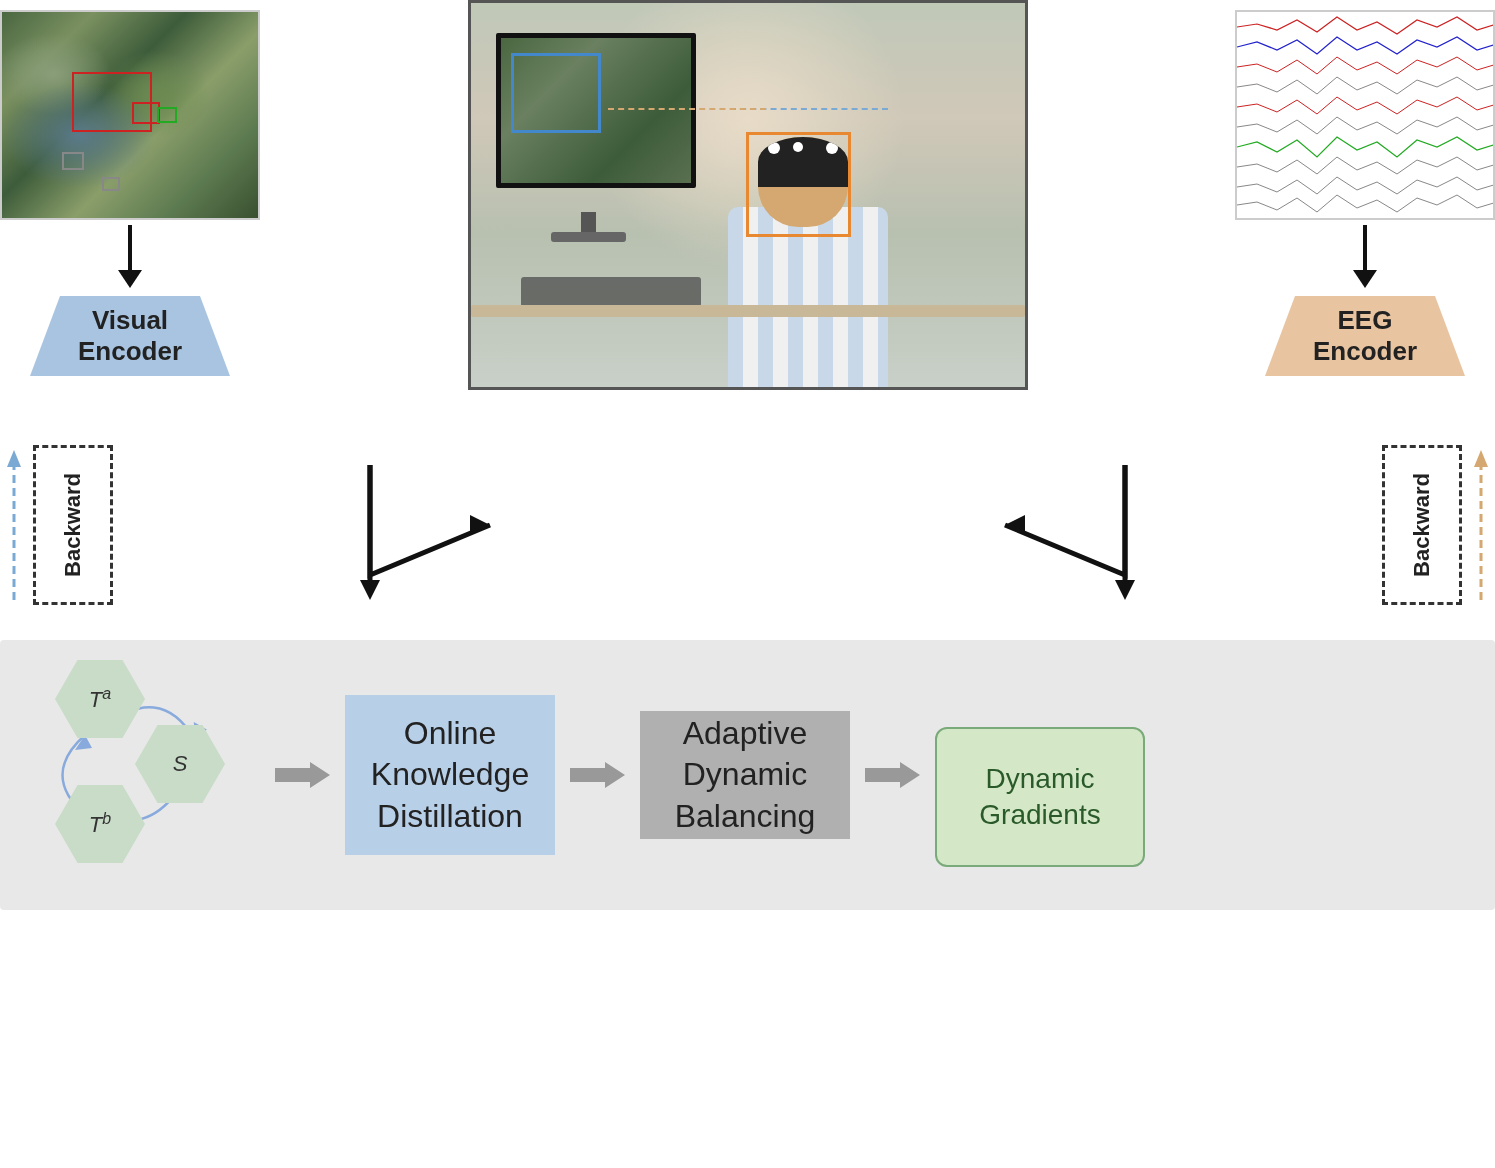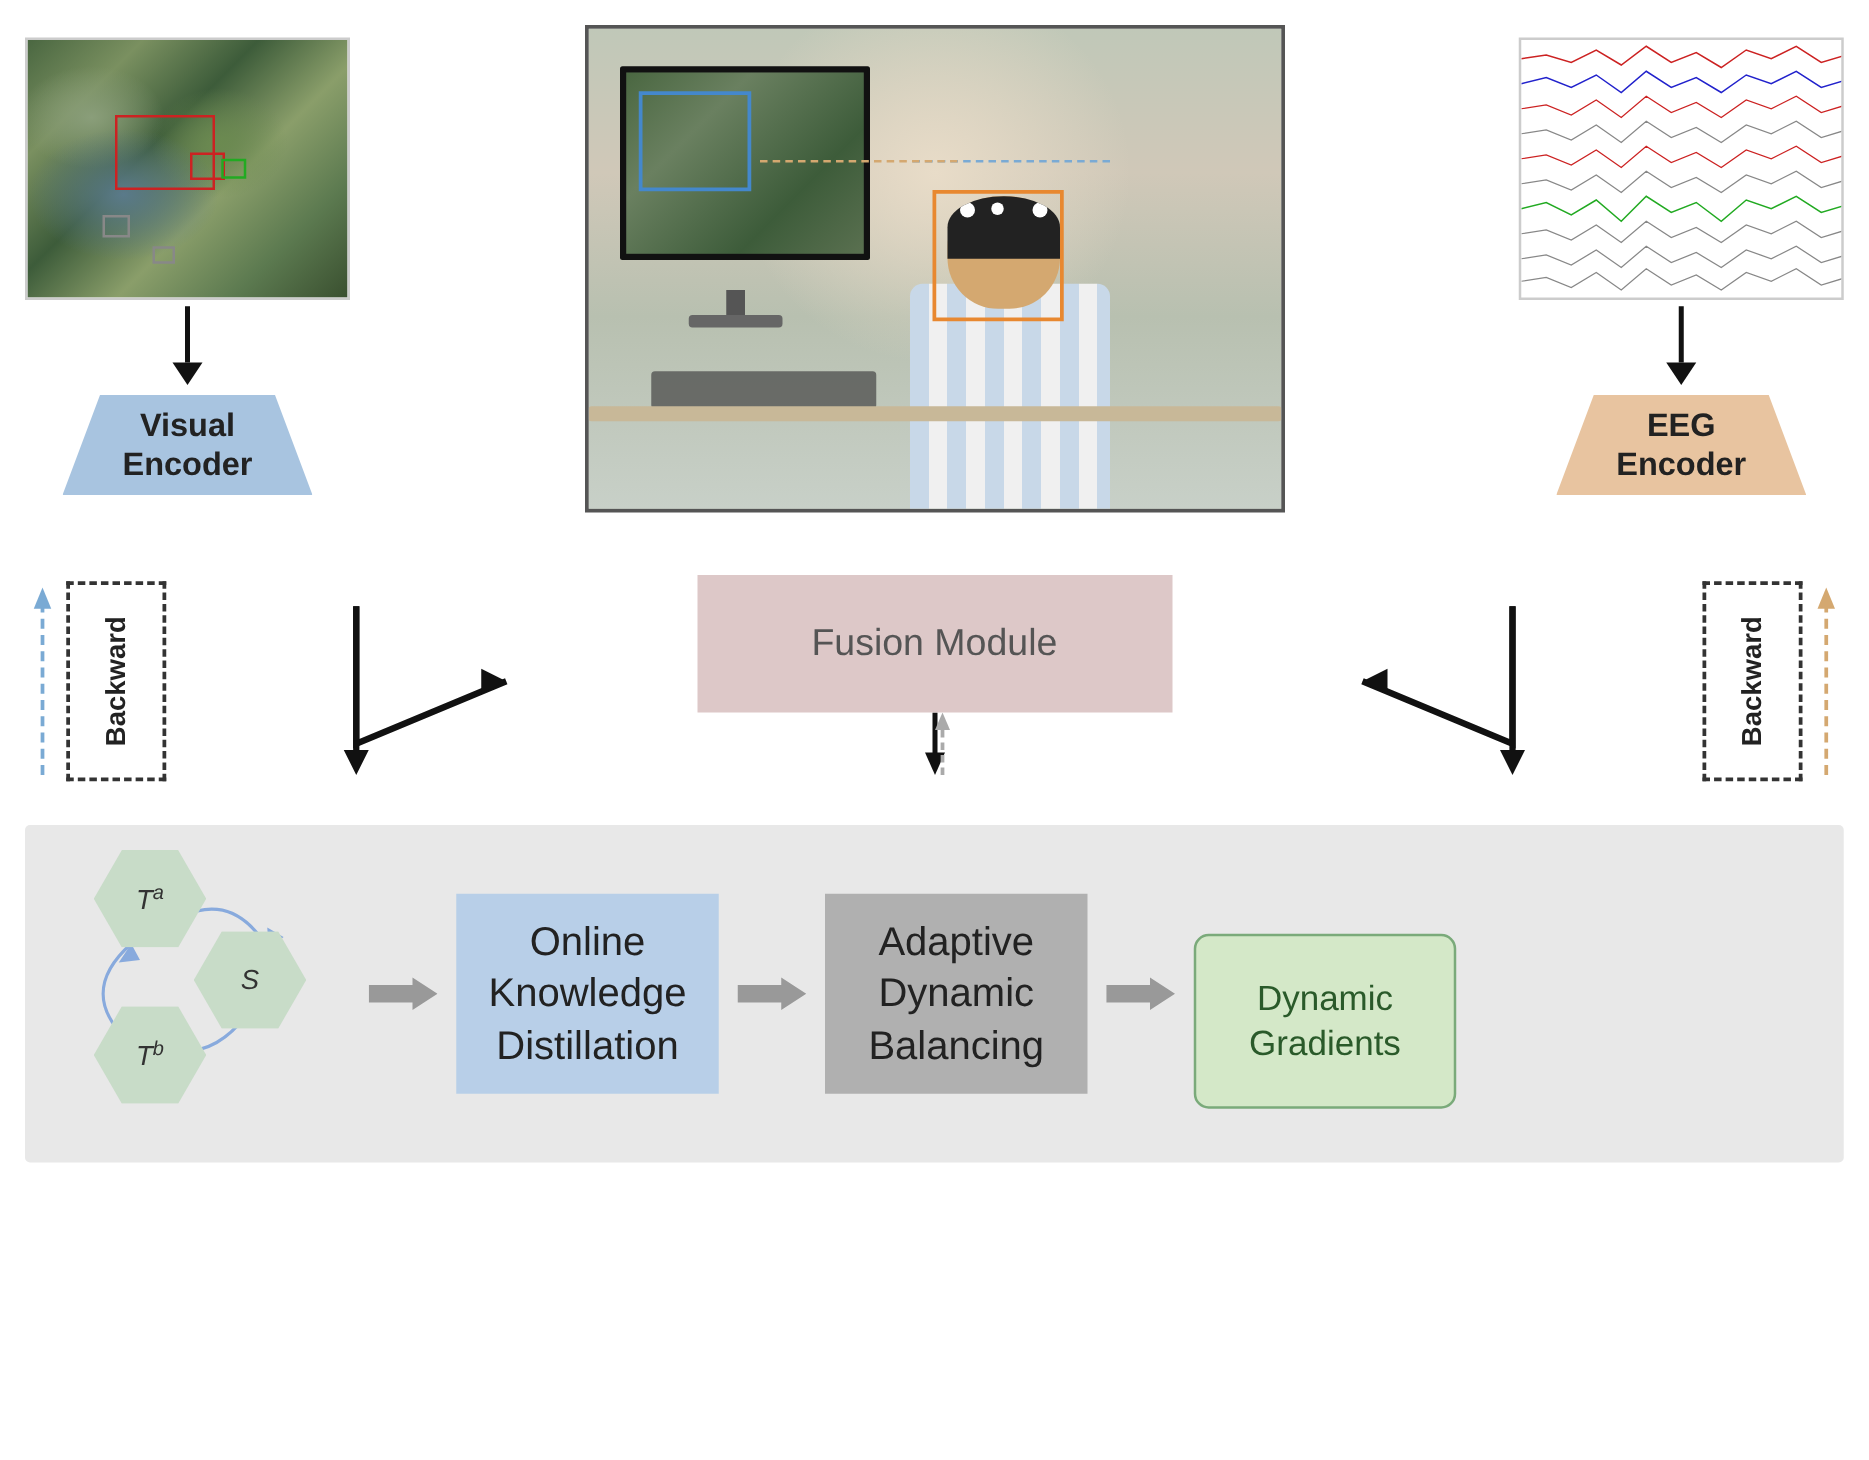--- a/index.html
+++ b/index.html
@@ -10,21 +10,20 @@
       font-family: 'Arial', sans-serif;
       overflow: hidden;
       position: relative;
     }
 
     .diagram-container {
       width: 1495px;
       height: 1168px;
       position: relative;
       background: #fff;
-      padding: 20px;
     }
 
     
     .top-section {
       display: flex;
       align-items: flex-start;
       justify-content: space-between;
       width: 100%;
       height: 420px;
       position: relative;
@@ -328,21 +327,21 @@
       display: flex;
       align-items: center;
       justify-content: center;
       text-align: center;
       padding: 15px;
       flex-shrink: 0;
     }
 
     .process-box-gray {
       width: 210px;
-      height: 160px;
+      height: 128px;
       background: #b0b0b0;
       border: none;
       display: flex;
       align-items: center;
       justify-content: center;
       text-align: center;
       padding: 15px;
       flex-shrink: 0;
     }
 
@@ -517,33 +516,20 @@
       <svg width="160" height="160" viewBox="0 0 160 160">
 
         <path d="M 20 20 L 20 130 L 140 80" fill="none" stroke="#111" stroke-width="5"></path>
         <polygon points="140,80 120,70 120,90" fill="#111"></polygon>
 
         <line x1="20" y1="20" x2="20" y2="135" stroke="#111" stroke-width="5"></line>
         <polygon points="20,155 10,135 30,135" fill="#111"></polygon>
       </svg>
     </div>
 
-    <div style="display:flex; flex-direction:column; align-items:center; flex-shrink:0;">
-      <div class="fusion-box">
-        <span class="fusion-label">Fusion Module</span>
-      </div>
-
-      <svg width="40" height="60">
-        <line x1="20" y1="0" x2="20" y2="35" stroke="#111" stroke-width="4"></line>
-        <polygon points="20,50 12,32 28,32" fill="#111"></polygon>
-
-        <line x1="26" y1="50" x2="26" y2="8" stroke="#aaa" stroke-width="3" stroke-dasharray="6,4"></line>
-        <polygon points="26,0 20,14 32,14" fill="#aaa"></polygon>
-      </svg>
-    </div>
 
     <div style="flex:1; display:flex; align-items:center; justify-content:center; position:relative; min-width:80px;">
       <svg width="160" height="160" viewBox="0 0 160 160">
 
         <path d="M 140 20 L 140 130 L 20 80" fill="none" stroke="#111" stroke-width="5"></path>
         <polygon points="20,80 40,70 40,90" fill="#111"></polygon>
         <line x1="140" y1="20" x2="140" y2="135" stroke="#111" stroke-width="5"></line>
         <polygon points="140,155 130,135 150,135" fill="#111"></polygon>
       </svg>
     </div>

